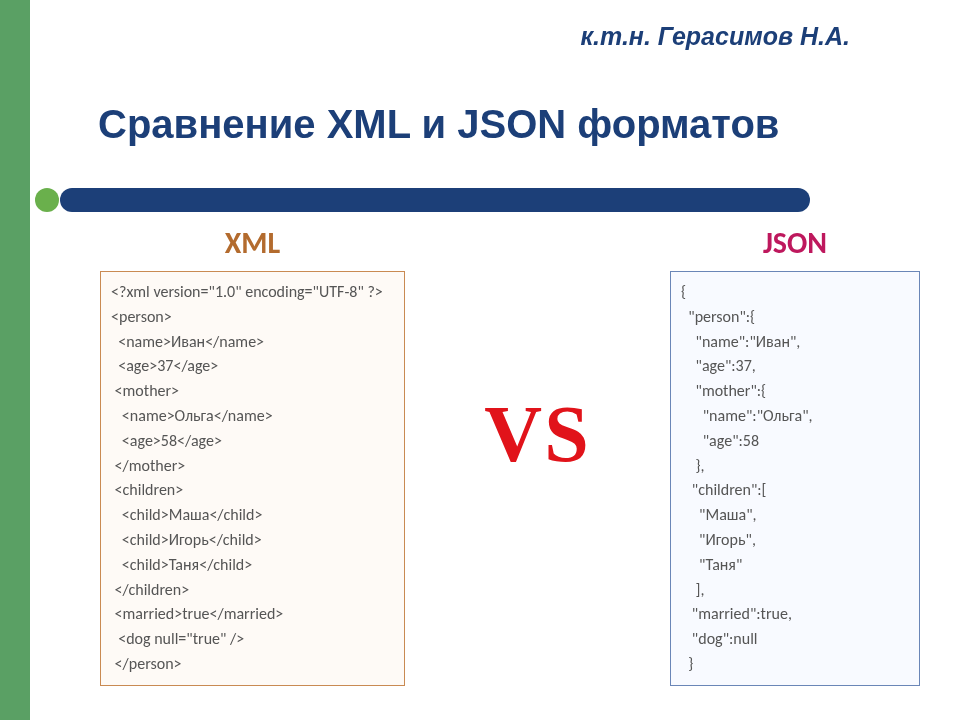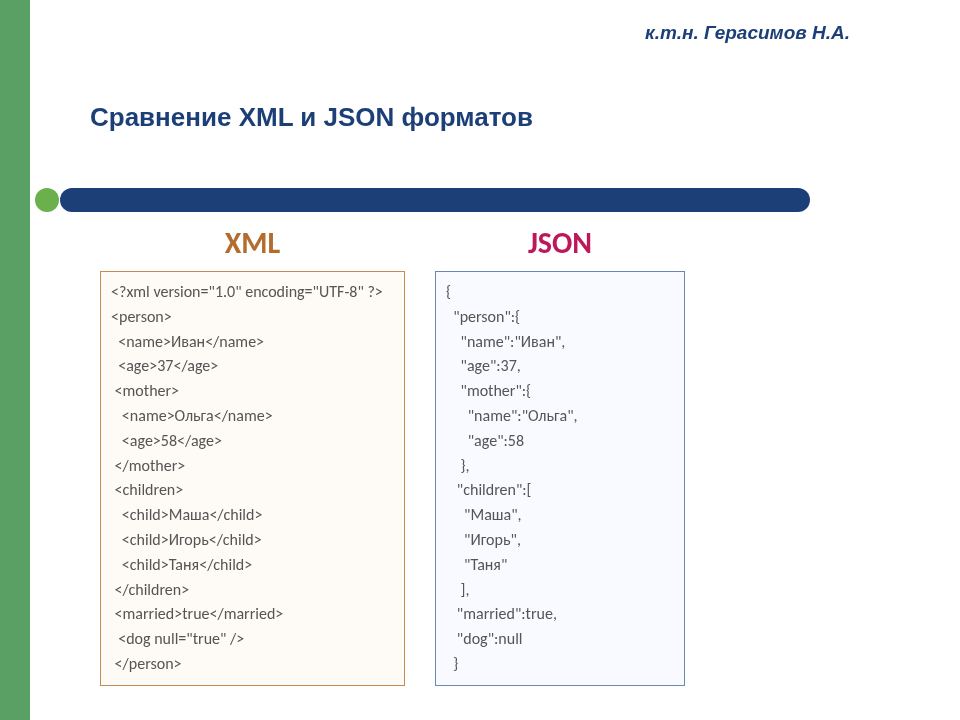--- a/index.html
+++ b/index.html
@@ -12,27 +12,27 @@
     background: #fff;
     overflow: hidden;
   }
   .author {
     position: absolute;
     top: 22px;
     right: 110px;
     color: #1c3f78;
     font-style: italic;
     font-weight: bold;
-    font-size: 19px;
+    font-size: 25px;
   }
   .title {
     position: absolute;
     top: 102px;
-    left: 60px;
-    font-size: 26px;
+    left: 68px;
+    font-size: 40px;
     font-weight: bold;
     color: #1c3f78;
     white-space: nowrap;
   }
   .bar {
     position: absolute;
     top: 188px;
     left: 30px;
     width: 750px;
     height: 24px;
@@ -50,21 +50,21 @@
     z-index: 2;
   }
   .cols {
     position: absolute;
     top: 224px;
     left: 70px;
     right: 40px;
     bottom: 10px;
     display: flex;
     align-items: flex-start;
-    gap: 30px;
+    gap: 16px;
   }
   .col { display: flex; flex-direction: column; align-items: center; }
   .col-xml { width: 305px; }
   .col-json { width: 250px; }
   .col-mid { flex: 1; display: flex; align-items: center; justify-content: center; height: 420px; }
   .col-label { font-size: 30px; font-weight: bold; margin-bottom: 10px; font-family: "Segoe UI", Calibri, Arial, sans-serif; }
   .lbl-xml { color: #b36b2e; }
   .lbl-json { color: #be185d; }
   .codebox {
     width: 100%;
@@ -112,20 +112,23 @@
  &lt;children&gt;
    &lt;child&gt;Маша&lt;/child&gt;
    &lt;child&gt;Игорь&lt;/child&gt;
    &lt;child&gt;Таня&lt;/child&gt;
  &lt;/children&gt;
  &lt;married&gt;true&lt;/married&gt;
   &lt;dog null="true" /&gt;
  &lt;/person&gt;</div>
     </div>
 
+    <div class="col-mid">
+      <div class="vs">VS</div>
+    </div>
 
     <div class="col col-json">
       <div class="col-label lbl-json">JSON</div>
       <div class="codebox box-json">{
   "person":{
     "name":"Иван",
     "age":37,
     "mother":{
       "name":"Ольга",
       "age":58

